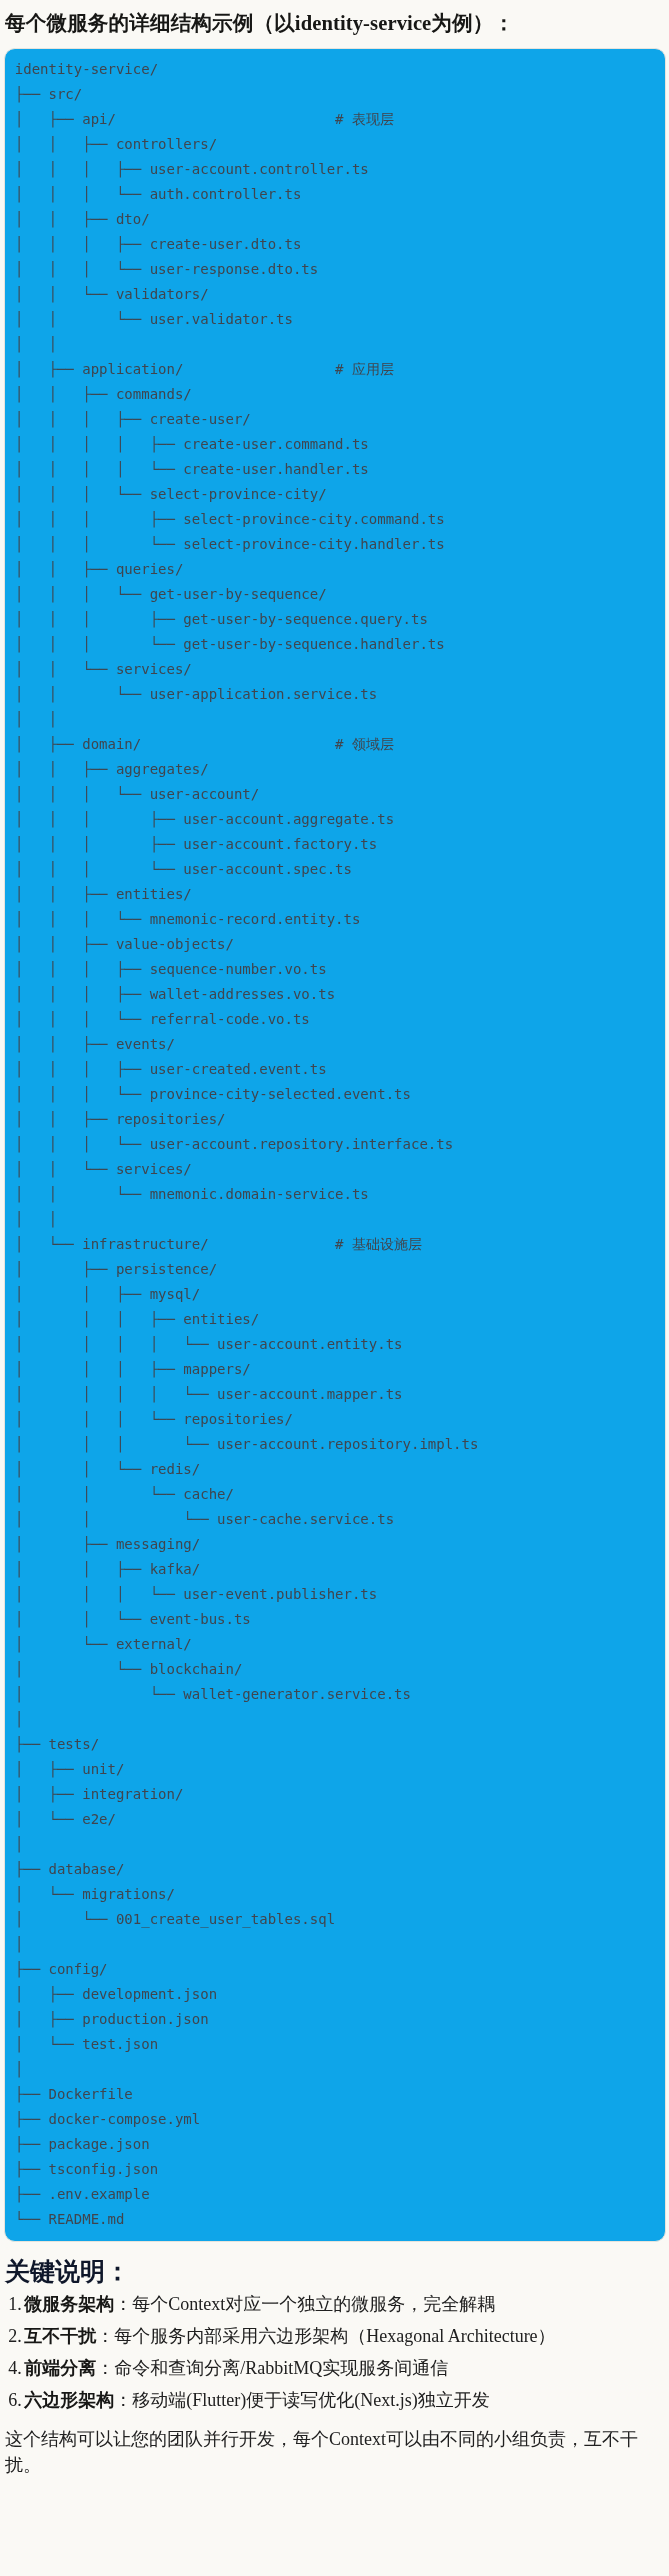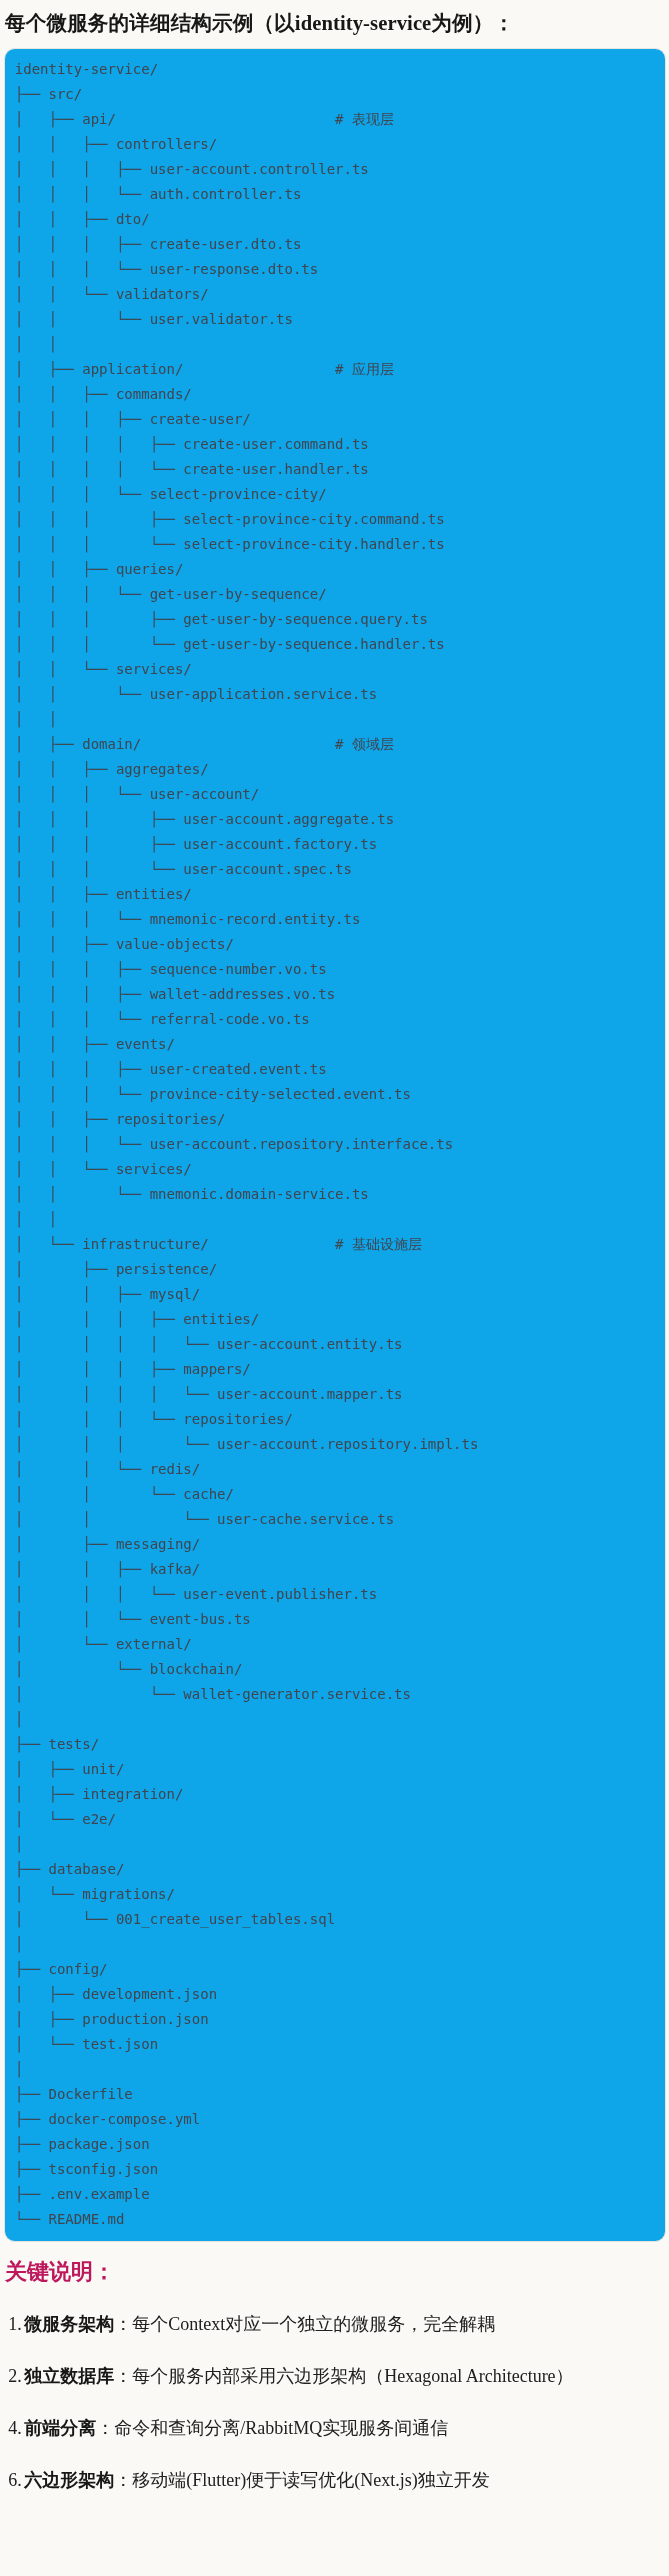--- a/index.html
+++ b/index.html
@@ -35,27 +35,27 @@
   .code-block pre {
     font-family: "DejaVu Sans Mono", "Liberation Mono", monospace;
     font-size: 14px;
     line-height: 25px;
     color: #40454e;
     white-space: pre;
   }
   .notes { padding: 0 1.3px; }
   .notes-heading {
     margin-top: 16.3px;
-    font-size: 22px;
+    font-size: 25px;
     font-weight: 700;
-    color: #be185d;
+    color: #0f172a;
     line-height: 27.5px;
   }
   .note-item {
-    margin-top: 26px;
+    margin-top: 6px;
     font-size: 18px;
     line-height: 26px;
     color: #202020;
     padding-left: 3.1px;
   }
   .note-item .num { margin-right: 2.5px; }
   .note-item strong { font-weight: 700; color: #171715; }
   .closing {
     margin-top: 13px;
     font-size: 18px;
@@ -158,21 +158,21 @@
 ├── tsconfig.json
 ├── .env.example
 └── README.md</pre>
   </div>
 
   <div class="notes">
     <h2 class="notes-heading">关键说明：</h2>
 
     <div>
         <p class="note-item"><span class="num">1.</span><strong>微服务架构</strong><span>：每个Context对应一个独立的微服务，完全解耦</span></p>
-        <p class="note-item"><span class="num">2.</span><strong>独立数据库</strong><span>：每个服务内部采用六边形架构（Hexagonal Architecture）</span></p>
+        <p class="note-item"><span class="num">2.</span><strong>互不干扰</strong><span>：每个服务内部采用六边形架构（Hexagonal Architecture）</span></p>
         <p class="note-item"><span class="num">4.</span><strong>前端分离</strong><span>：命令和查询分离/RabbitMQ实现服务间通信</span></p>
         <p class="note-item"><span class="num">6.</span><strong>六边形架构</strong><span>：移动端(Flutter)便于读写优化(Next.js)独立开发</span></p>
       </div>
 
     <p class="closing">这个结构可以让您的团队并行开发，每个Context可以由不同的小组负责，互不干扰。</p>
   </div>
 
 </div>
 
 

